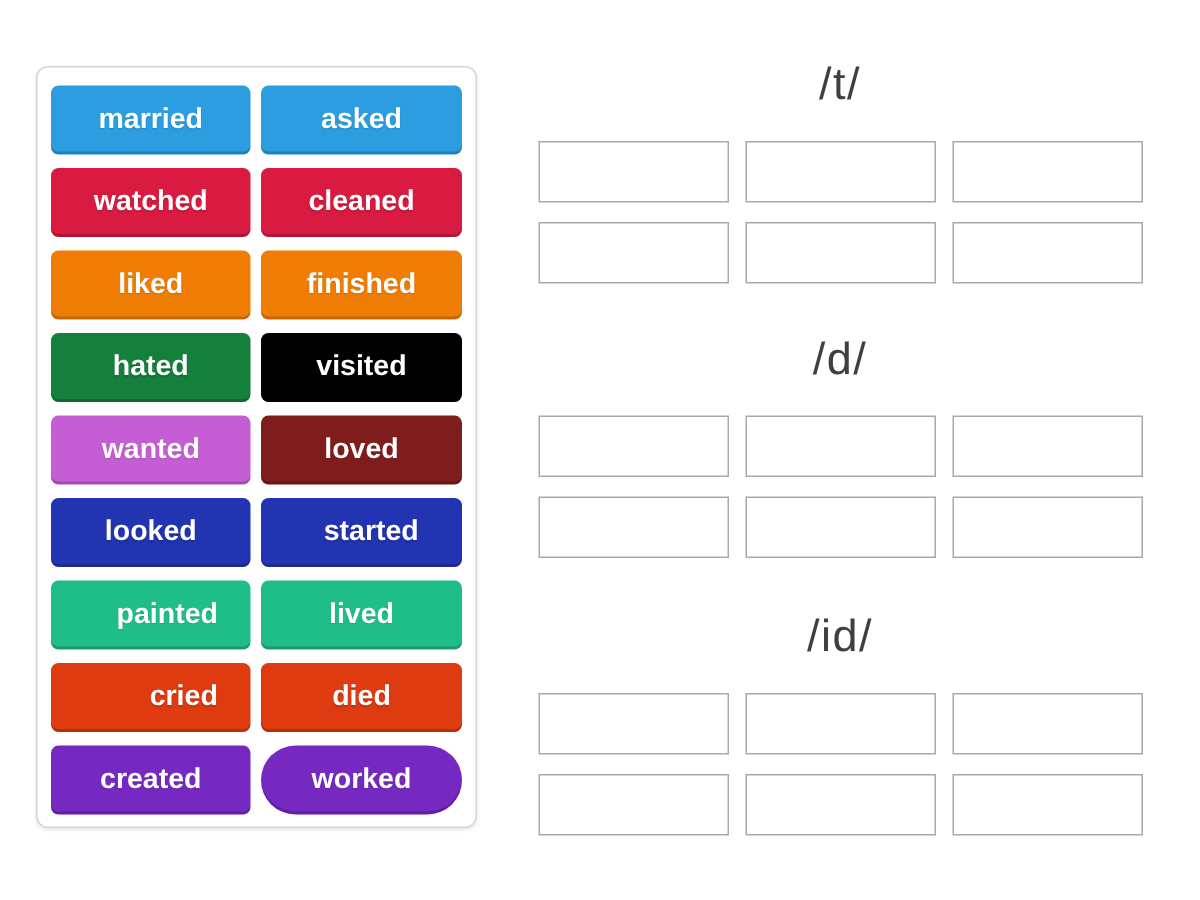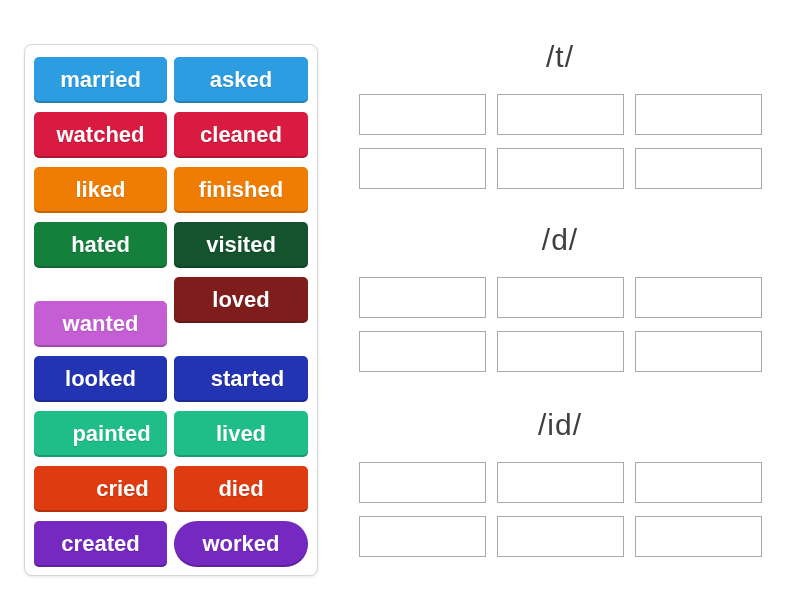--- a/index.html
+++ b/index.html
@@ -19,21 +19,21 @@
   .tile-grid {
     display: grid;
     grid-template-columns: 133px 134px;
     gap: 9px 7px;
     padding: 12px 8px 8px 9px;
   }
   .tile {
     height: 46px;
     border-radius: 5px;
     color: #ffffff;
-    font-size: 22px;
+    font-size: 19px;
     font-weight: 700;
     text-align: center;
     line-height: 46px;
     cursor: grab;
     box-shadow: inset 0 -2px 0 rgba(0,0,0,0.18);
     text-shadow: 0 1px 1px rgba(0,0,0,0.15);
     user-select: none;
   }
 
   
@@ -66,22 +66,22 @@
 
 <div class="words-panel">
   <div class="tile-grid">
       <div class="tile" style="background: rgb(43, 157, 224);">married</div>
       <div class="tile" style="background: rgb(43, 157, 224);">asked</div>
       <div class="tile" style="background: rgb(218, 27, 65);">watched</div>
       <div class="tile" style="background: rgb(218, 27, 65);">cleaned</div>
       <div class="tile" style="background: rgb(239, 125, 4);">liked</div>
       <div class="tile" style="background: rgb(239, 125, 4);">finished</div>
       <div class="tile" style="background: rgb(21, 127, 60);">hated</div>
-      <div class="tile" style="background: #14532d;">visited</div>
-      <div class="tile" style="background: rgb(197, 93, 212); margin-top: 24px;">wanted</div>
+      <div class="tile" style="background: #000000;">visited</div>
+      <div class="tile" style="background: rgb(197, 93, 212);">wanted</div>
       <div class="tile" style="background: #7f1d1d;">loved</div>
       <div class="tile" style="background: rgb(35, 52, 178);">looked</div>
       <div class="tile" style="background: rgb(35, 52, 178); padding-left: 13px;">started</div>
       <div class="tile" style="background: rgb(31, 190, 136); padding-left: 22px;">painted</div>
       <div class="tile" style="background: rgb(31, 190, 136);">lived</div>
       <div class="tile" style="background: rgb(222, 59, 16); padding-left: 44px;">cried</div>
       <div class="tile" style="background: rgb(222, 59, 16);">died</div>
       <div class="tile" style="background: rgb(117, 41, 193);">created</div>
       <div class="tile" style="background: rgb(117, 41, 193); border-radius: 23px;">worked</div>
     </div>

